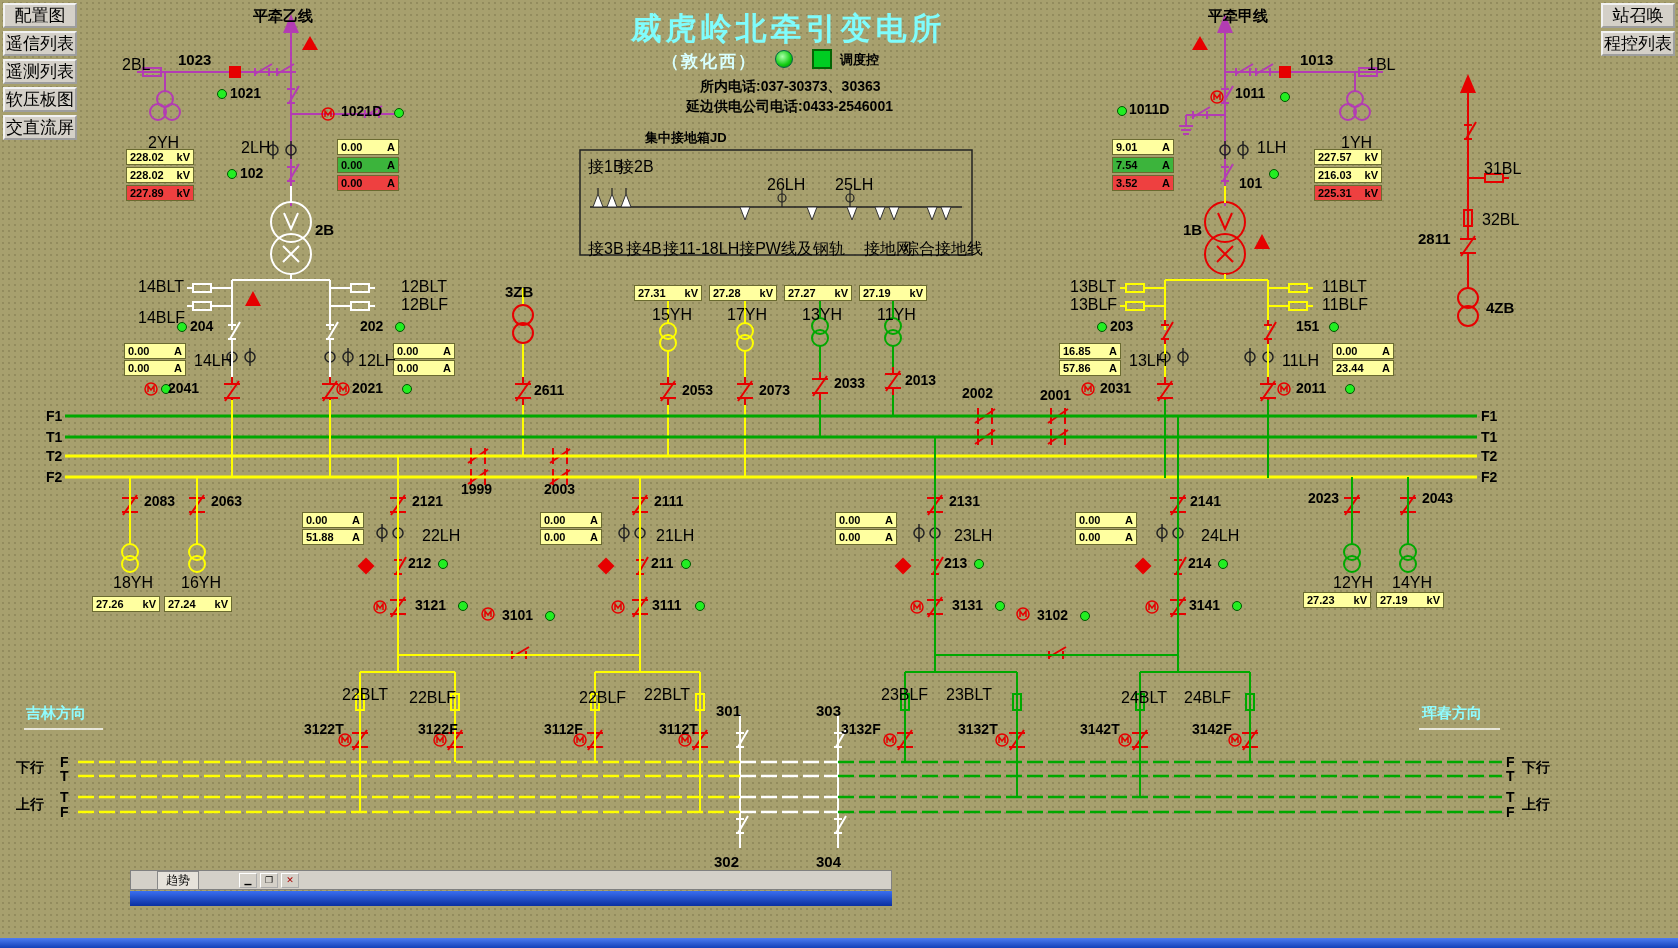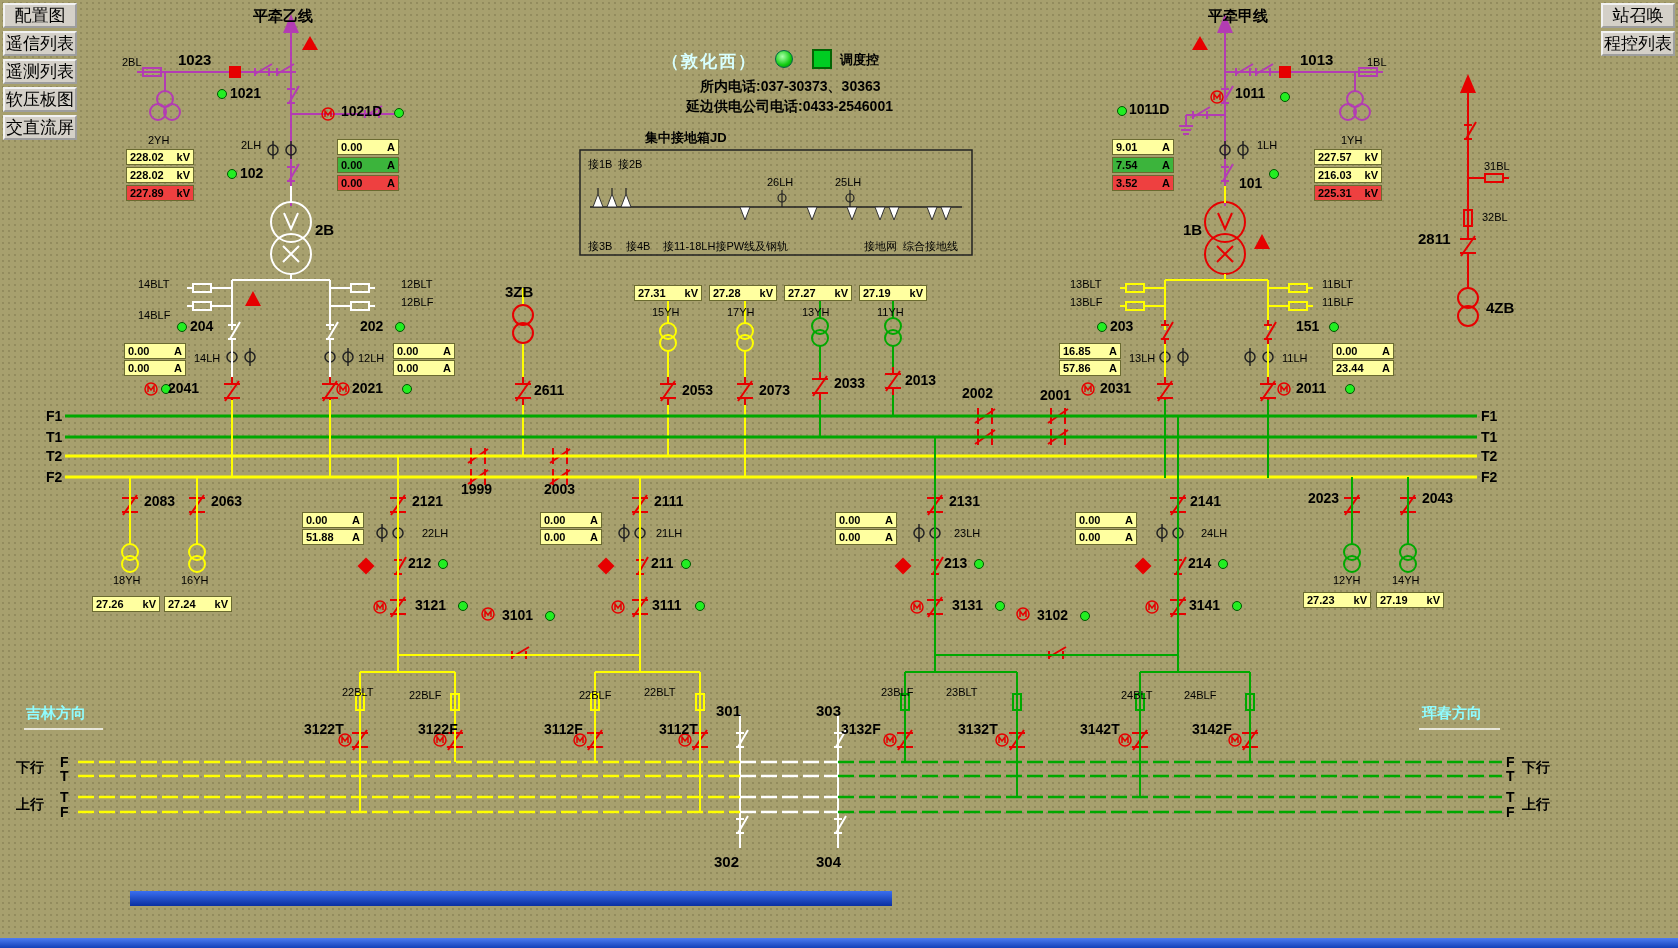--- a/index.html
+++ b/index.html
@@ -2,21 +2,21 @@
 <html><head>
 <meta charset="utf-8">
 <style>
 *{margin:0;padding:0;box-sizing:border-box}
 html,body{width:1678px;height:948px;overflow:hidden;background:#888}
 #root{position:relative;width:1678px;height:948px;background:#a7a06e;
  background-image:radial-gradient(rgba(40,36,10,.16) 1px,transparent 1.3px);background-size:6px 6px;
  font-family:"Liberation Sans",sans-serif;color:#000}
 svg.diag{position:absolute;left:0;top:0}
 .lb{position:absolute;white-space:nowrap;font-size:11px;line-height:1.1}
-.s{font-size:11px}
+.s{font-size:16px}
 .m{font-size:14px;font-weight:bold}
 .big{font-size:15px;font-weight:bold}
 .cy{color:#8ffcff;font-size:15px;font-weight:bold}
 .box{position:absolute;height:16px;display:flex;justify-content:space-between;align-items:center;
  padding:0 3px;font-size:11px;font-weight:bold;background:#ffffa0;border:1px solid #6a6a30}
 .kv{width:68px}.a{width:62px}
 .g{background:#3cb43c}.r{background:#ee4040}
 .btn{position:absolute;width:74px;height:25px;background:#d4d0c8;border:2px outset #f2f2f2;
  font-size:17px;display:flex;align-items:center;justify-content:center;cursor:pointer}
 .title{position:absolute;left:608px;top:8px;width:360px;text-align:center;font-family:"Liberation Serif",serif;
@@ -373,20 +373,21 @@
 </svg>
 
 <div class="btn" style="left:3px;top:3px">配置图</div>
 <div class="btn" style="left:3px;top:31px">遥信列表</div>
 <div class="btn" style="left:3px;top:59px">遥测列表</div>
 <div class="btn" style="left:3px;top:87px">软压板图</div>
 <div class="btn" style="left:3px;top:115px">交直流屏</div>
 <div class="btn" style="left:1601px;top:3px">站召唤</div>
 <div class="btn" style="left:1601px;top:31px">程控列表</div>
 
+<div class="title">威虎岭北牵引变电所</div>
 <div class="sub">（敦化西）</div>
 <div class="led-dot" style="left:775px;top:50px"></div>
 <div class="ctl-sq" style="left:812px;top:49px"></div>
 <div class="lb" style="left:840px;top:53px;font-size:13px;font-weight:bold">调度控</div>
 <div class="ph" style="left:700px;top:78px">所内电话:037-30373、30363</div>
 <div class="ph" style="left:686px;top:98px">延边供电公司电话:0433-2546001</div>
 
 <div class="lb big" style="left:253px;top:8px">平牵乙线</div>
 <div class="lb big" style="left:1208px;top:8px">平牵甲线</div>
 
@@ -673,16 +674,22 @@
 <div class="lb m" style="left:1522px;top:797px">上行</div>
 <div class="lb m" style="left:60px;top:755px">F</div>
 <div class="lb m" style="left:60px;top:769px">T</div>
 <div class="lb m" style="left:60px;top:790px">T</div>
 <div class="lb m" style="left:60px;top:805px">F</div>
 <div class="lb m" style="left:1506px;top:755px">F</div>
 <div class="lb m" style="left:1506px;top:769px">T</div>
 <div class="lb m" style="left:1506px;top:790px">T</div>
 <div class="lb m" style="left:1506px;top:805px">F</div>
 
+<div class="winbar">
+ <span style="margin-left:26px;border:1px solid #888;padding:0 8px;background:#e6e2da">趋势</span>
+ <span class="winbtn" style="margin-left:40px">▁</span>
+ <span class="winbtn">❐</span>
+ <span class="winbtn" style="color:#a00">✕</span>
+</div>
 <div class="bluebar"></div>
 <div class="bstrip"></div>
 
 </div>
 
 </body></html>

